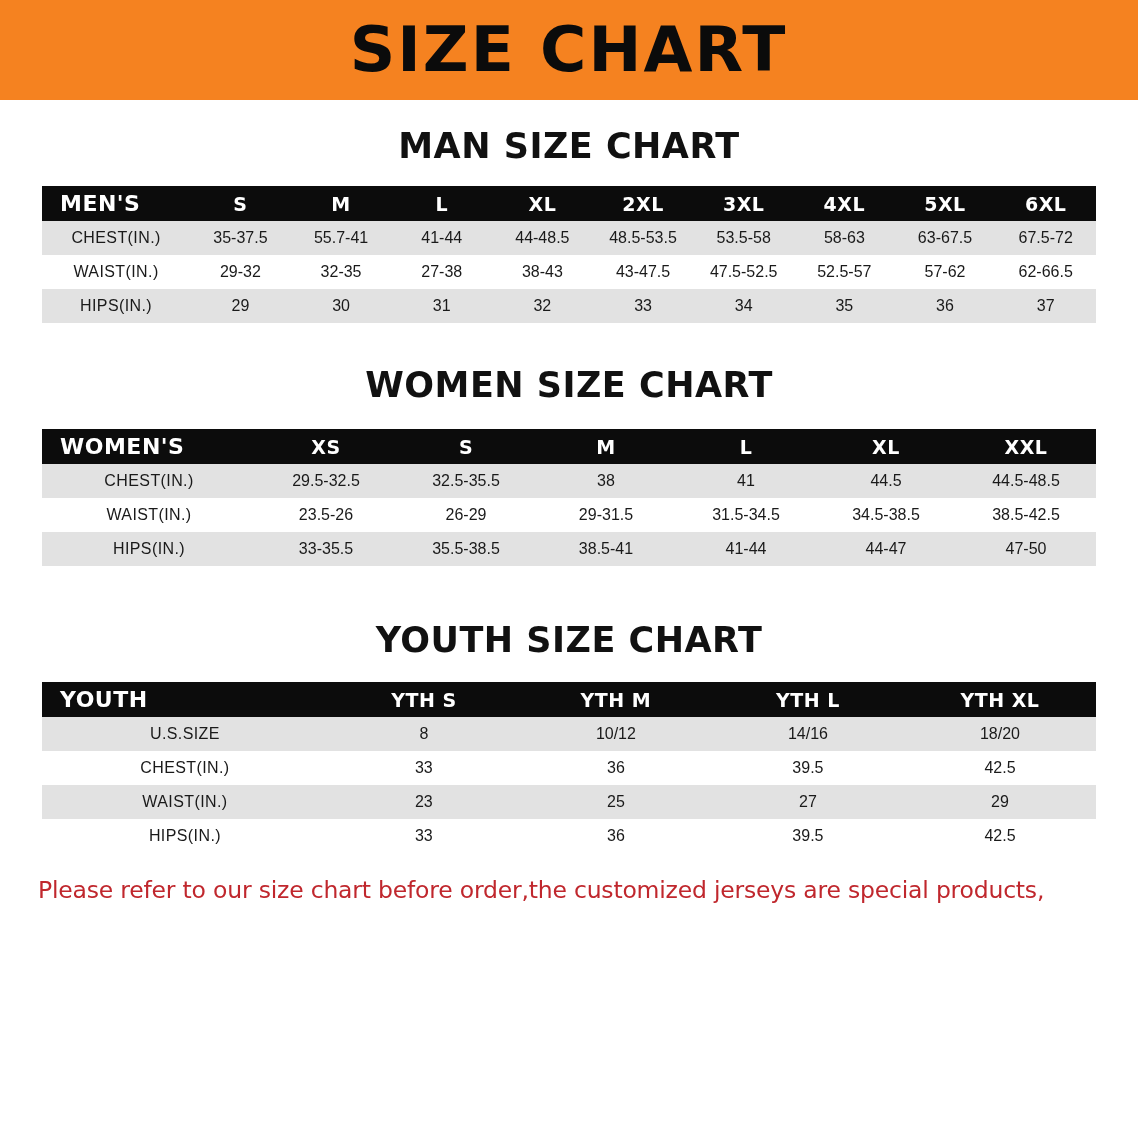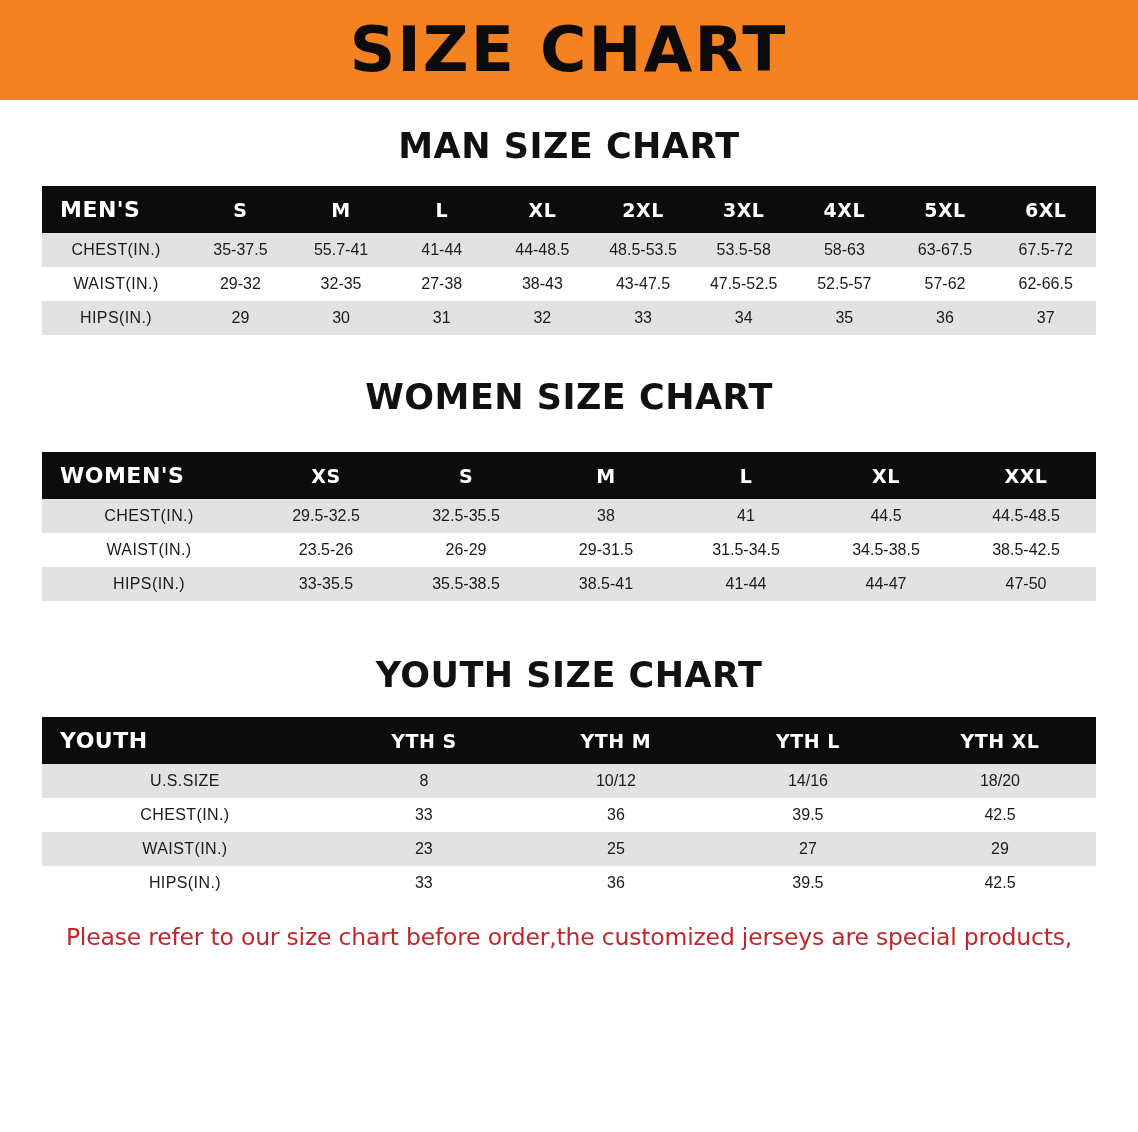--- a/index.html
+++ b/index.html
@@ -42,40 +42,40 @@
   
   .section-title {
     text-align: center;
     font-family: "DejaVu Sans", sans-serif;
     font-weight: 700;
     font-size: 35px;
     letter-spacing: 0.5px;
     color: #111111;
   }
   .t-man   { margin-top: 26px; margin-bottom: 20px; }
-  .t-women { margin-top: 42px; margin-bottom: 35px; }
+  .t-women { margin-top: 42px; margin-bottom: 24px; }
   .t-youth { margin-top: 54px; margin-bottom: 22px; }
 
   
   .table-wrap {
     margin: 0 42px;
   }
   table.size {
     width: 1054px;
     border-collapse: collapse;
     table-layout: fixed;
     font-size: 16px;
   }
   table.size thead th {
     background: #0c0c0c;
     color: #ffffff;
     font-family: "DejaVu Sans", sans-serif;
     font-weight: 700;
     font-size: 19px;
-    padding: 11px 2px;
+    padding: 5px 2px;
     text-align: center;
     letter-spacing: 0.5px;
   }
   table.size thead th.first {
     text-align: left;
     padding-left: 18px;
     font-size: 22px;
   }
   table.size tbody td {
     text-align: center;
@@ -106,21 +106,20 @@
   
   .youth thead th { font-size: 21px; padding: 16px 2px; }
   .youth thead th.first { font-size: 24px; }
   .youth tbody td { font-size: 18px; padding: 13px 2px; }
   .youth col.c0 { width: 262px; }
   .youth col.cx { width: 176px; }
 
   
   .note {
     margin: 22px 38px 0 38px;
-    text-align: center;
     color: #C0272D;
     font-family: "DejaVu Sans", sans-serif;
     font-size: 23.5px;
     line-height: 1.35;
     letter-spacing: -0.2px;
   }
   .note span { display: block; }
 </style>
 </head>
 <body>

